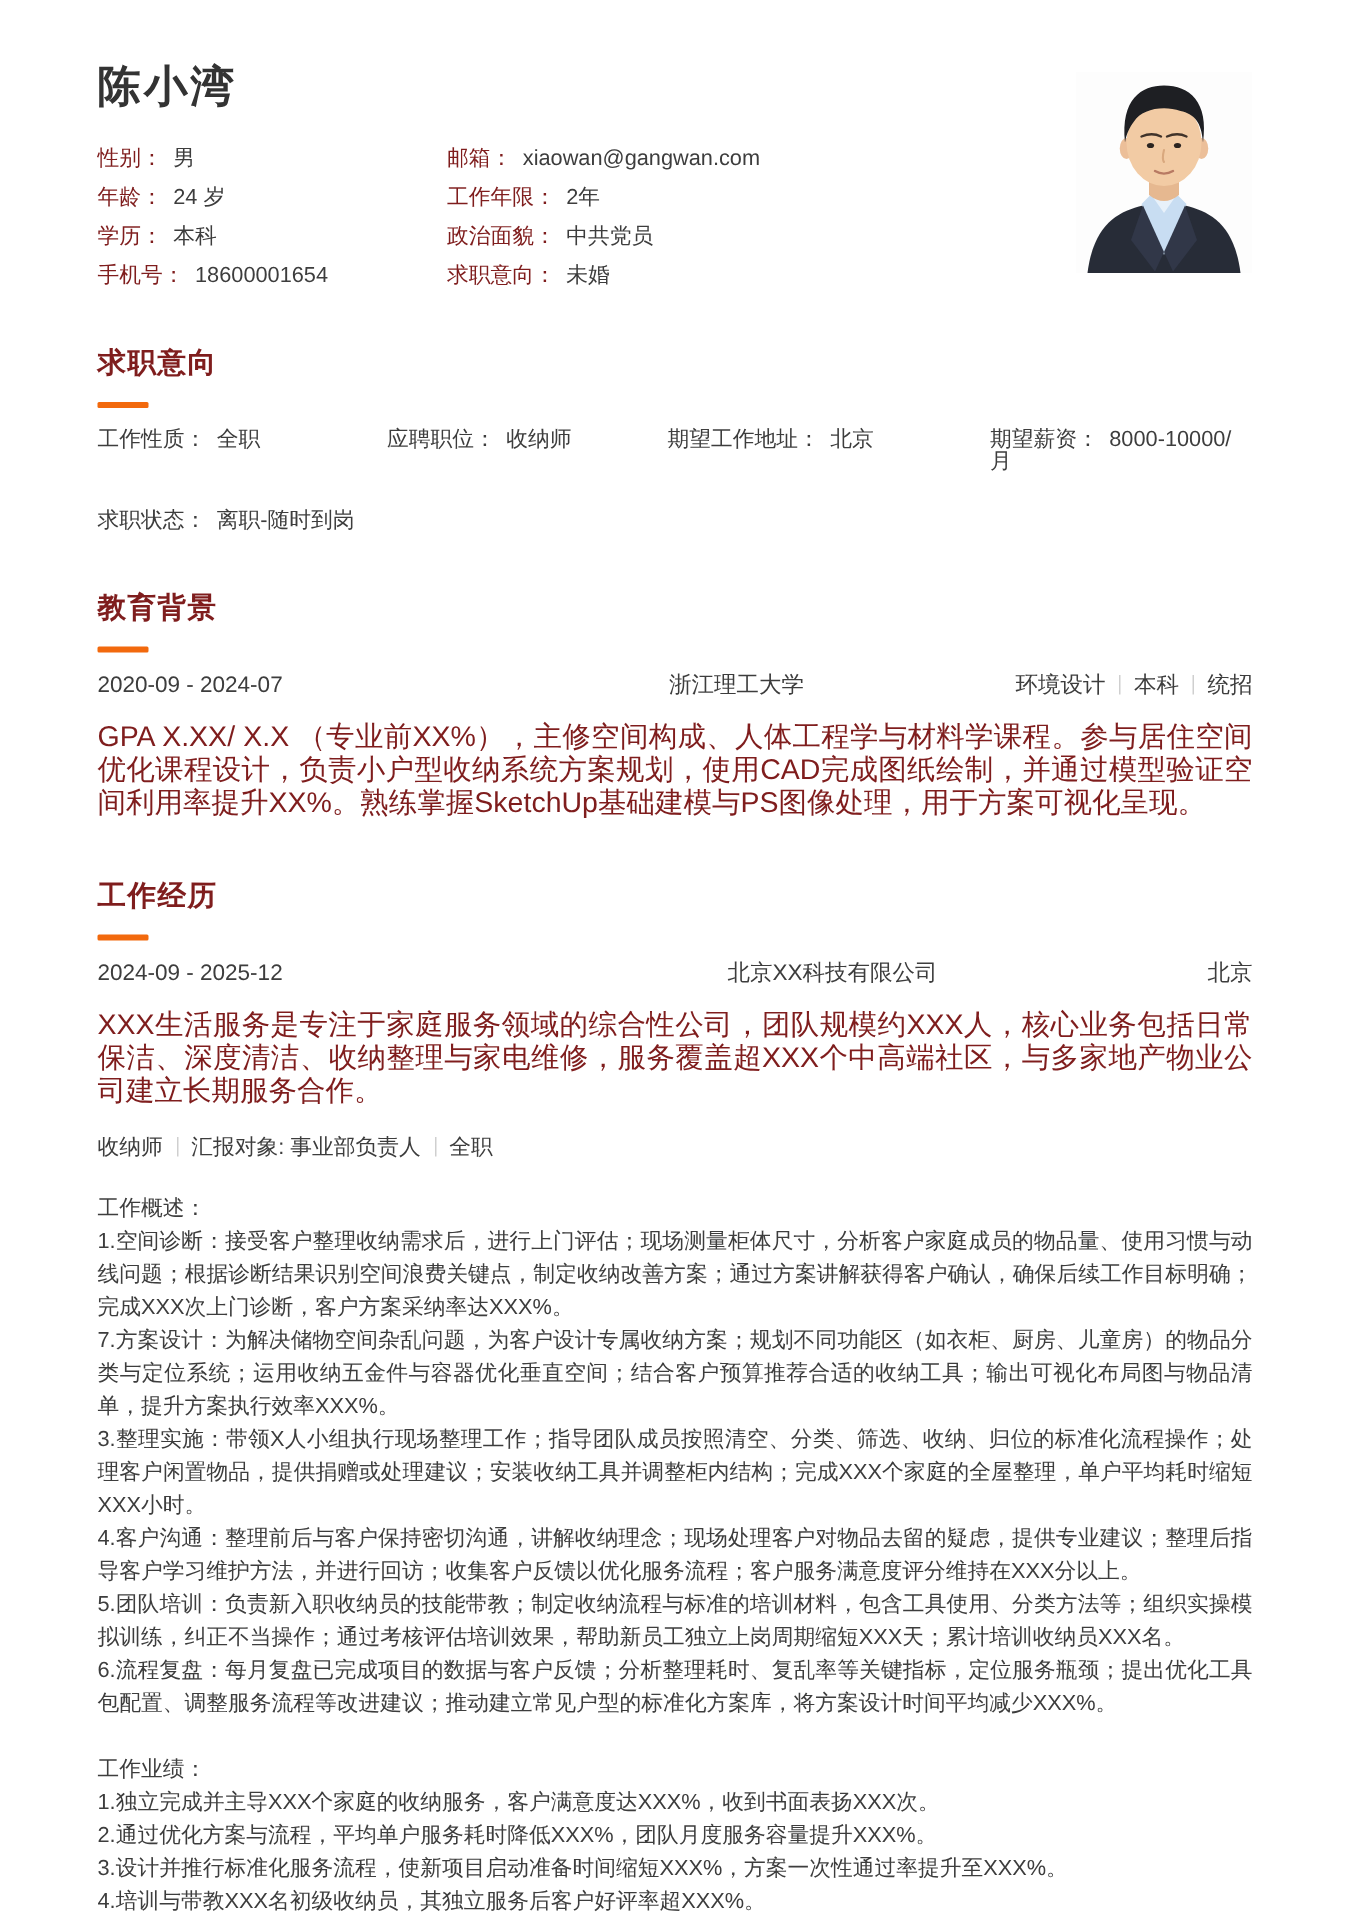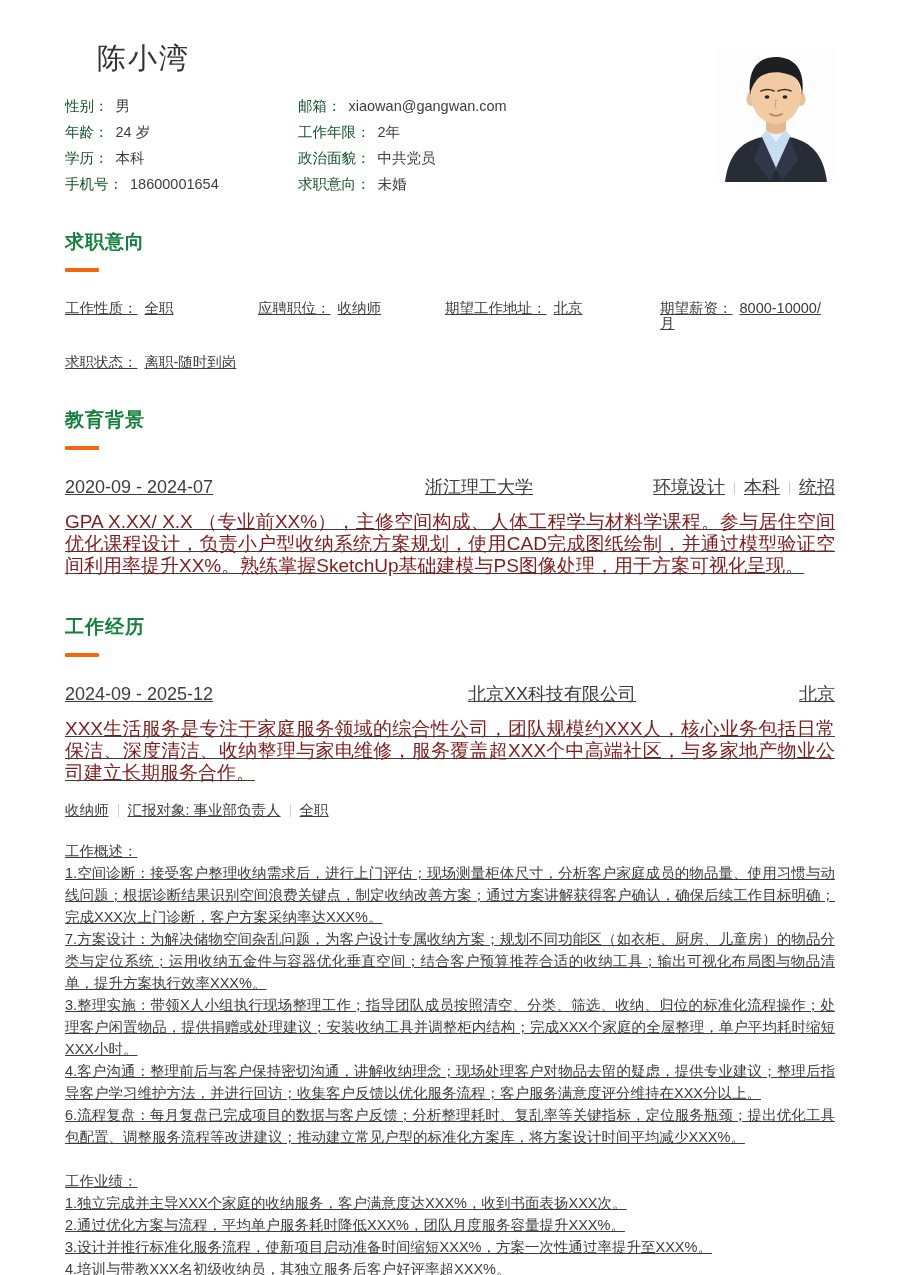--- a/index.html
+++ b/index.html
@@ -6,52 +6,52 @@
   html, body { background: #ffffff; }
   body {
     width: 900px; height: 1275px; overflow: hidden;
     font-family: "Liberation Sans", "DejaVu Sans", sans-serif;
     color: #3d3d3d;
   }
   .page { width: 900px; height: 1275px; padding: 42px 65px 0 65px; background: #fff; position: relative; }
 
   
   .header-wrap { display: flex; justify-content: space-between; align-items: flex-start; }
-  .name { font-size: 29px; font-weight: 400; color: #333333; letter-spacing: 2px; line-height: 1.15; margin-left: 32px; }
+  .name { font-size: 29px; font-weight: 700; color: #333333; letter-spacing: 2px; line-height: 1.15; }
   .info-grid {
     margin-top: 24px;
     display: grid;
     grid-template-columns: 233px 330px;
     row-gap: 11px;
     font-size: 14.5px;
     line-height: 15px;
   }
-  .info-cell .label { color: #14532d; }
+  .info-cell .label { color: #7f1d1d; }
   .info-cell .value { color: #3d3d3d; margin-left: 7px; }
   .photo-box { width: 118px; height: 134px; margin-top: 6px; flex: 0 0 auto; overflow: hidden; }
 
   
   .section { margin-top: 37px; }
-  .section-title { font-size: 19px; font-weight: 700; color: #15803d; letter-spacing: 1px; }
+  .section-title { font-size: 19px; font-weight: 700; color: #7f1d1d; letter-spacing: 1px; }
   .accent-bar { width: 34px; height: 4px; background: var(--accent, #f2690d); margin-top: 13px; border-radius: 1px; }
-  .section-body { margin-top: 29px; font-size: 14.5px; text-decoration: underline; }
+  .section-body { margin-top: 14px; font-size: 14.5px; }
 
   
   .intent-grid {
     display: grid;
     grid-template-columns: 193px 187px 215px 1fr;
     row-gap: 24px;
     font-size: 14.5px; line-height: 15px;
   }
   .intent-grid .row2 { grid-column: 1 / -1; }
   .field .label { color: #3d3d3d; }
   .field .value { margin-left: 7px; }
 
   
-  .meta-row { display: flex; align-items: baseline; font-size: 18px; line-height: 16px; }
+  .meta-row { display: flex; align-items: baseline; font-size: 15px; line-height: 16px; }
   .meta-left { width: 240px; flex: 0 0 auto; }
   .meta-center { flex: 1 1 auto; text-align: center; }
   .meta-right { flex: 0 0 auto; text-align: left; white-space: nowrap; }
   .sep { display: inline-block; width: 1px; height: 13px; background: #cfcfcf; margin: 0 9px; vertical-align: -2px; }
 
   .para { font-size: 19px; line-height: 22px; color: #7f1d1d; margin-top: 16px; text-align: justify; }
   .position-line { font-size: 14.5px; line-height: 16px; margin-top: 18px; }
   .block { margin-top: 22px; }
   .block-line { font-size: 14.5px; line-height: 22px; text-align: justify; }
 </style>
@@ -149,20 +149,21 @@
       <div class="position-line">
         <span>收纳师</span><span class="sep"></span><span>汇报对象: 事业部负责人</span><span class="sep"></span><span>全职</span>
       </div>
 
       <div class="block">
         <div class="block-line">工作概述：</div>
         <div class="block-line">1.空间诊断：接受客户整理收纳需求后，进行上门评估；现场测量柜体尺寸，分析客户家庭成员的物品量、使用习惯与动线问题；根据诊断结果识别空间浪费关键点，制定收纳改善方案；通过方案讲解获得客户确认，确保后续工作目标明确；完成XXX次上门诊断，客户方案采纳率达XXX%。</div>
         <div class="block-line">7.方案设计：为解决储物空间杂乱问题，为客户设计专属收纳方案；规划不同功能区（如衣柜、厨房、儿童房）的物品分类与定位系统；运用收纳五金件与容器优化垂直空间；结合客户预算推荐合适的收纳工具；输出可视化布局图与物品清单，提升方案执行效率XXX%。</div>
         <div class="block-line">3.整理实施：带领X人小组执行现场整理工作；指导团队成员按照清空、分类、筛选、收纳、归位的标准化流程操作；处理客户闲置物品，提供捐赠或处理建议；安装收纳工具并调整柜内结构；完成XXX个家庭的全屋整理，单户平均耗时缩短XXX小时。</div>
         <div class="block-line">4.客户沟通：整理前后与客户保持密切沟通，讲解收纳理念；现场处理客户对物品去留的疑虑，提供专业建议；整理后指导客户学习维护方法，并进行回访；收集客户反馈以优化服务流程；客户服务满意度评分维持在XXX分以上。</div>
+        <div class="block-line">5.团队培训：负责新入职收纳员的技能带教；制定收纳流程与标准的培训材料，包含工具使用、分类方法等；组织实操模拟训练，纠正不当操作；通过考核评估培训效果，帮助新员工独立上岗周期缩短XXX天；累计培训收纳员XXX名。</div>
         <div class="block-line">6.流程复盘：每月复盘已完成项目的数据与客户反馈；分析整理耗时、复乱率等关键指标，定位服务瓶颈；提出优化工具包配置、调整服务流程等改进建议；推动建立常见户型的标准化方案库，将方案设计时间平均减少XXX%。</div>
       </div>
 
       <div class="block">
         <div class="block-line">工作业绩：</div>
         <div class="block-line">1.独立完成并主导XXX个家庭的收纳服务，客户满意度达XXX%，收到书面表扬XXX次。</div>
         <div class="block-line">2.通过优化方案与流程，平均单户服务耗时降低XXX%，团队月度服务容量提升XXX%。</div>
         <div class="block-line">3.设计并推行标准化服务流程，使新项目启动准备时间缩短XXX%，方案一次性通过率提升至XXX%。</div>
         <div class="block-line">4.培训与带教XXX名初级收纳员，其独立服务后客户好评率超XXX%。</div>
 

